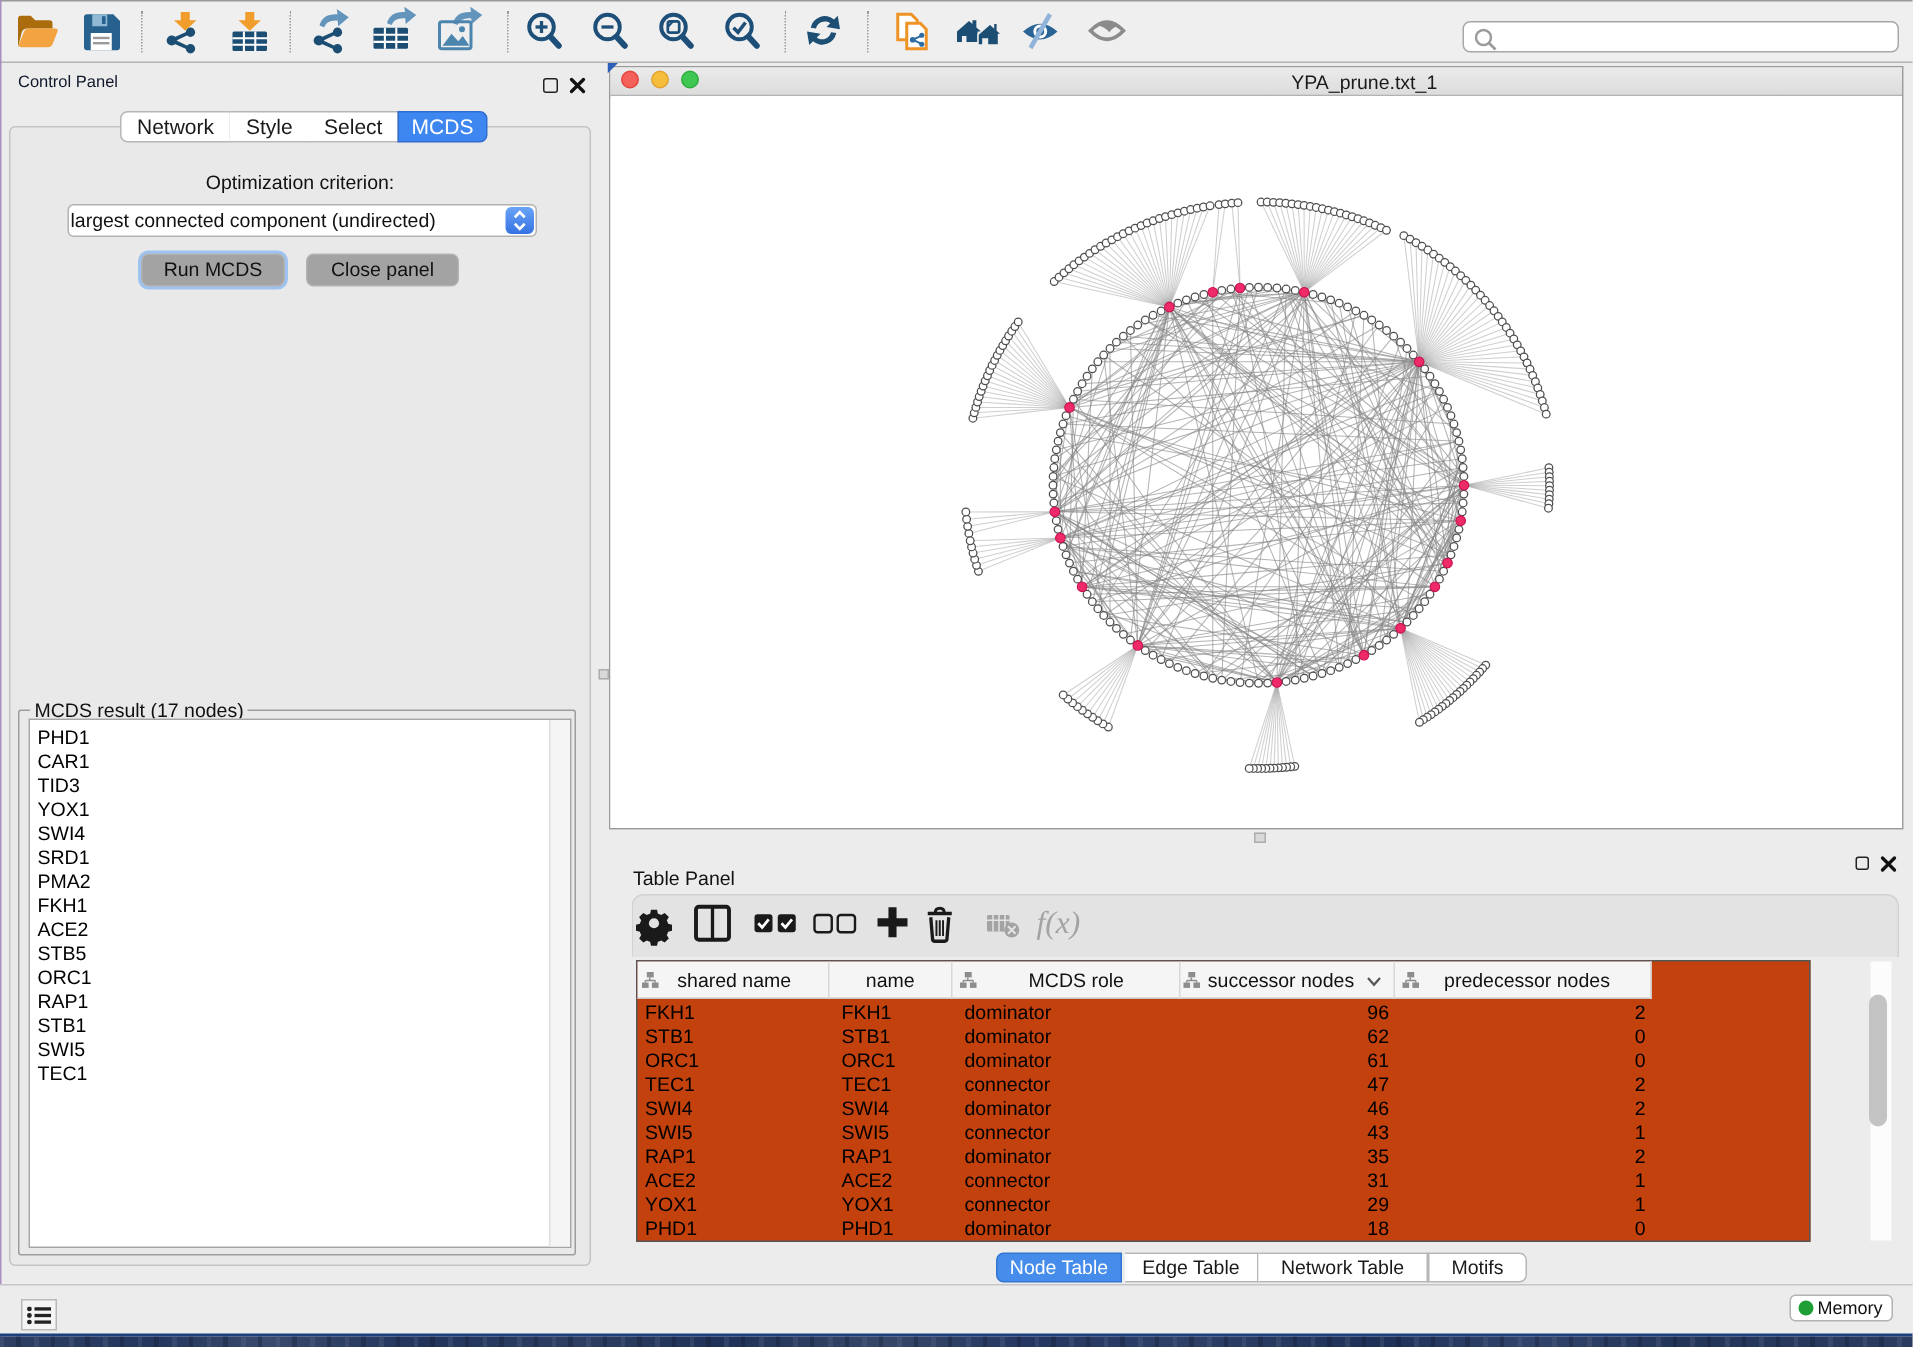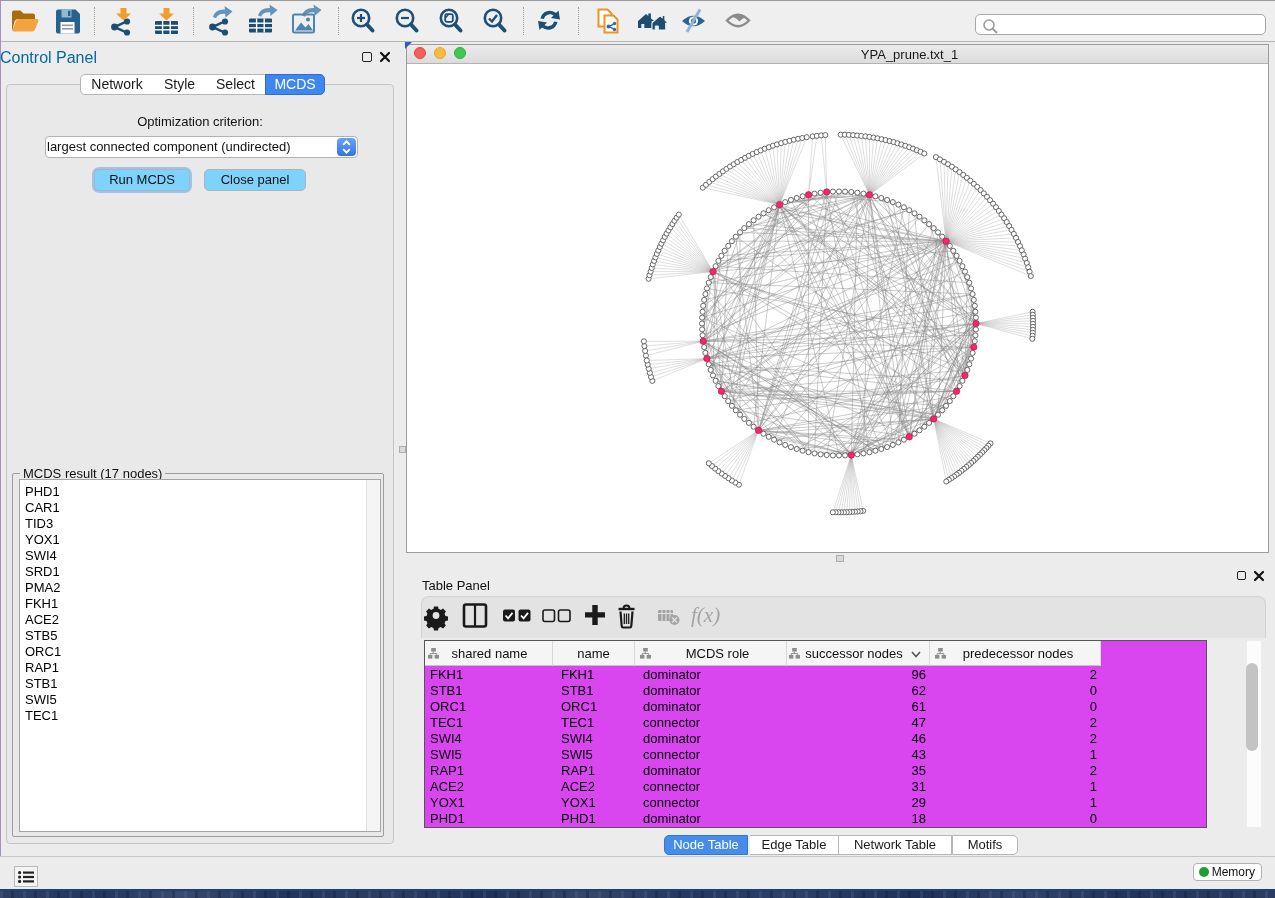--- a/index.html
+++ b/index.html
@@ -7,51 +7,51 @@
 body { position:relative; background:#ececec; overflow:hidden; }
 .abs { position:absolute; }
 
 #toolbar { left:0; top:0; width:1275px; height:42px; background:#efefef; border-top:1px solid #9a9a9a; border-bottom:1px solid #b4b4b4; }
 .tsep { position:absolute; top:7px; height:28px; width:0; border-left:1px dotted #9a9a9a; }
 
 #lstrip { left:0; top:0; width:1px; height:891px; background:#a78fc2; }
 
 #search { left:975px; top:14px; width:291px; height:21px; background:#fff; border:1px solid #a8a8a8; border-radius:5px; }
 
-#cptitle { left:0; top:49px; font-size:16px; color:#0369a1; }
+#cptitle { left:12px; top:49px; font-size:11px; color:#0f172a; }
 #cpfloat { left:362px; top:52px; width:10px; height:10px; border:1.5px solid #222; border-radius:2px; }
 #tabbox { left:6px; top:84px; width:388px; height:760px; background:#e9e9e9; border:1px solid #c3c3c3; border-radius:4px; }
 .seg { position:absolute; top:74px; height:21px; background:#fff; border:1px solid #b6b6b6; font-size:14px; color:#1a1a1a; text-align:center; line-height:19px; }
 #segN { left:80px; width:74px; border-radius:5px 0 0 5px; }
 #segSt { left:153px; width:54px; border-left:none; }
 #segSe { left:206px; width:60px; border-left:none; }
 #segM { left:265px; width:60px; border-radius:0 5px 5px 0; background:#3e86f0; border-color:#2f6ed0; color:#fff; }
 #optlab { left:0px; top:114px; width:400px; text-align:center; font-size:13px; color:#111; }
 #dropdown { left:45px; top:136px; width:313px; height:22px; background:#fff; border:1px solid #b2b2b2; border-radius:4px; font-size:13px; color:#111; line-height:20px; padding-left:1px; }
 #ddbtn { left:337px; top:138px; width:19px; height:18px; border-radius:4px; background:linear-gradient(#6aa4f8,#3572e2); }
-.btn { position:absolute; height:22px; background:#7dd3fc; border:1px solid #b2b2b2; border-radius:5px; font-size:13px; color:#111; text-align:center; line-height:20px; }
+.btn { position:absolute; height:22px; background:#a3a3a3; border:1px solid #b2b2b2; border-radius:5px; font-size:13px; color:#111; text-align:center; line-height:20px; }
 #runbtn { left:94px; top:169px; width:96px; box-shadow:0 0 0 2px #9fc3f0; }
 #closebtn { left:204px; top:169px; width:102px; }
 #fieldset { left:12px; top:473px; width:372px; height:364px; border:1px solid #9d9d9d; border-radius:2px; }
 #fieldlab { left:20px; top:466px; background:#e9e9e9; padding:0 3px; font-size:13px; color:#111; }
 #mlist { left:19px; top:479px; width:362px; height:353px; background:#fff; border:1px solid #a5a5a5; font-size:13px; color:#000; }
 #mlist div { height:16px; line-height:16px; padding-left:5px; }
 #mlist { padding-top:4px; }
 #mtrack { left:366px; top:480px; width:14px; height:351px; background:#f5f5f5; border-left:1px solid #e0e0e0; }
 
 #netwin { left:406px; top:44px; width:863px; height:509px; background:#fff; border:1px solid #9b9b9b; }
 #nettitle { left:0; top:0; width:861px; height:19px; background:linear-gradient(#ebebeb,#dcdcdc); border-bottom:1px solid #b3b3b3; }
 #nettitle span { display:block; text-align:center; font-size:13px; color:#1a1a1a; line-height:19px; padding-left:144px; }
 .tl { position:absolute; top:2px; width:12px; height:12px; border-radius:50%; }
 #netcanvas { left:0; top:20px; width:861px; height:487px; background:#fff; overflow:hidden; }
 
 #tptitle { left:422px; top:568px; font-size:13px; color:#111;margin-top:10px; }
 #tpfloat { left:1237px; top:571px; width:9px; height:9px; border:1.5px solid #222; border-radius:2px; }
 #tptool { left:421px; top:596px; width:845px; height:42px; background:#e3e3e3; border:1px solid #d2d2d2; border-radius:8px 8px 0 0; border-bottom:none; }
-#tbl { left:424px; top:640px; width:783px; height:188px; background:#d946ef; border:1px solid #565656; }
+#tbl { left:424px; top:640px; width:783px; height:188px; background:#c2410c; border:1px solid #565656; }
 #thead { left:0px; top:0px; width:676px; height:25px; background:#f5f5f5; border-bottom:1px solid #c4c4c4; border-right:1px solid #d8d8d8; }
 .th { position:absolute; top:0; height:25px; line-height:25px; border-right:1px solid #d8d8d8; text-align:center; font-size:13px; color:#111; }
 #ttrack { left:821px; top:0px; width:15px; height:186px; background:#fcfcfc; border-left:1px solid #ececec; }
 .trow { position:absolute; left:0; width:820px; height:16px; font-size:13px; color:#000; line-height:16px; }
 .c1 { position:absolute; left:5px; } .c2 { position:absolute; left:136px; }
 .c3 { position:absolute; left:218px; } .c4 { position:absolute; left:381px; width:120px; text-align:right; }
 .c5 { position:absolute; left:556px; width:116px; text-align:right; }
 #vscroll { left:1246px; top:663px; width:12px; height:88px; background:#c3c3c3; border-radius:6px; }
 
 .btab { position:absolute; top:835px; height:20px; background:#fff; border:1px solid #b6b6b6; font-size:13px; color:#1a1a1a; text-align:center; line-height:18px; }

